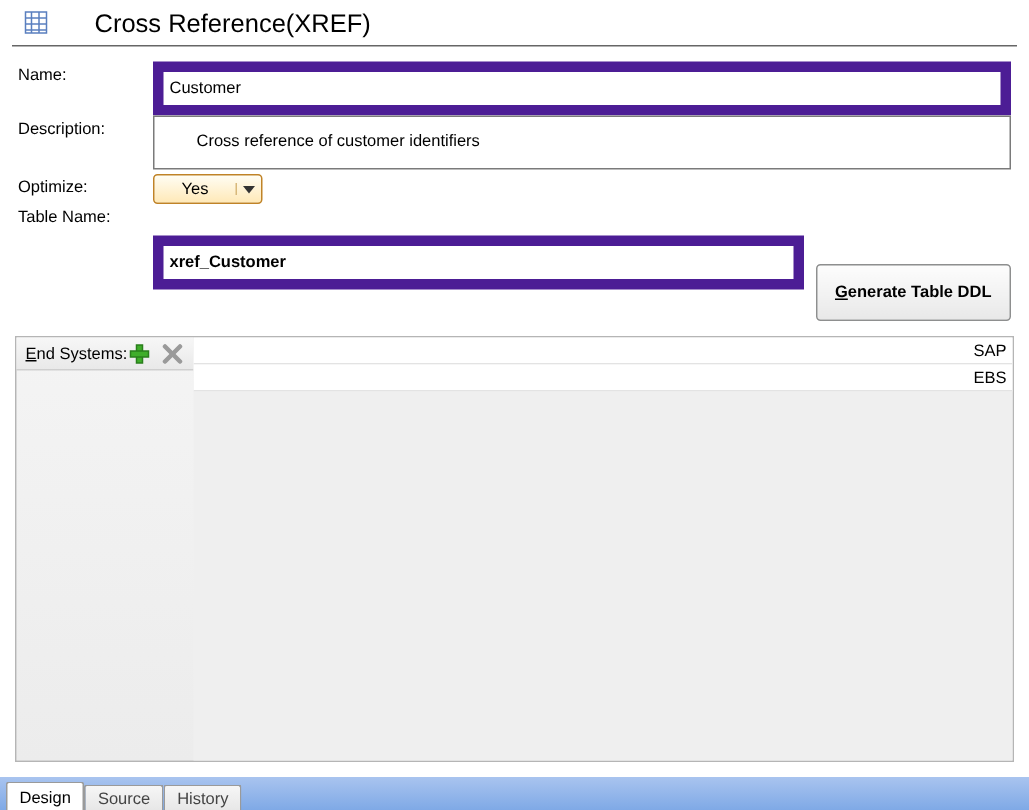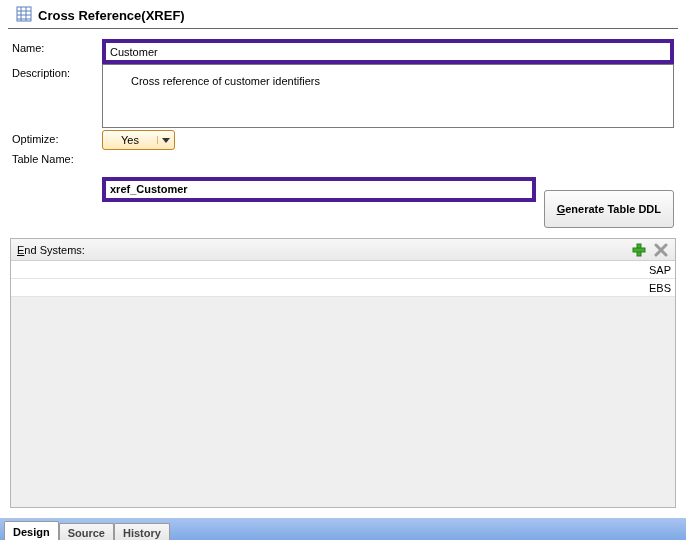--- a/index.html
+++ b/index.html
@@ -26,50 +26,51 @@
     align-items: center;
     gap: 6px;
     padding: 6px 8px 4px 8px;
     border-bottom: 1px solid #666;
     margin: 0 8px;
   }
   .header .icon-wrap {
     flex: 0 0 auto;
   }
   .header .title {
-    font-size: 13px;
-    font-weight: bold;
+    font-size: 17px;
+    font-weight: normal;
+    margin-left: 25px;
   }
   .form-area {
     padding: 10px 12px 10px 12px;
   }
   .form-row {
     display: flex;
     align-items: flex-start;
   }
   .form-label {
     width: 90px;
     flex: 0 0 90px;
     padding-top: 3px;
     color: #000;
   }
   .form-control {
     flex: 1;
   }
   input.text-input {
     width: 100%;
-    height: 25px;
-    border: 4px solid #4c1d95;
+    height: 36px;
+    border: 7px solid #4c1d95;
     padding: 2px 4px;
     font: inherit;
     background: #fff;
   }
   textarea.text-area {
     width: 100%;
-    height: 64px;
+    height: 36px;
     border: 1px solid #7a7a7a;
     padding: 10px 28px;
     font: inherit;
     resize: none;
     background: #fff;
     line-height: 1.2;
   }
   .optimize-select {
     display: inline-flex;
     align-items: center;
@@ -107,21 +108,21 @@
     font: inherit;
     cursor: pointer;
     margin-top: 40px;
   }
   button.gen-btn .ul { text-decoration: underline; }
   .end-systems {
     margin: 0 10px;
     border: 1px solid #b5b5b5;
     flex: 1;
     display: flex;
-    flex-direction: column;
+    flex-direction: row;
     background: linear-gradient(#f4f4f4,#ececec);
     min-height: 0;
   }
   .es-titlebar {
     display: flex;
     align-items: center;
     height: 22px;
     padding: 0 6px;
     background: linear-gradient(#f7f7f7,#e9e9e9);
     border-bottom: 1px solid #cfcfcf;
@@ -179,21 +180,20 @@
     align-items: center;
     border: 1px solid #9a9a9a;
     border-bottom: none;
     background: linear-gradient(#f6f6f6,#e6e6e6);
     margin-right: 0px;
     border-radius: 2px 2px 0 0;
     position: relative;
     top: 1px;
     cursor: pointer;
     color: #444;
-    font-weight: bold;
   }
   .tab.active {
     background: #fff;
     height: 20px;
     color: #000;
   }
 </style>
 </head>
 <body>
 

